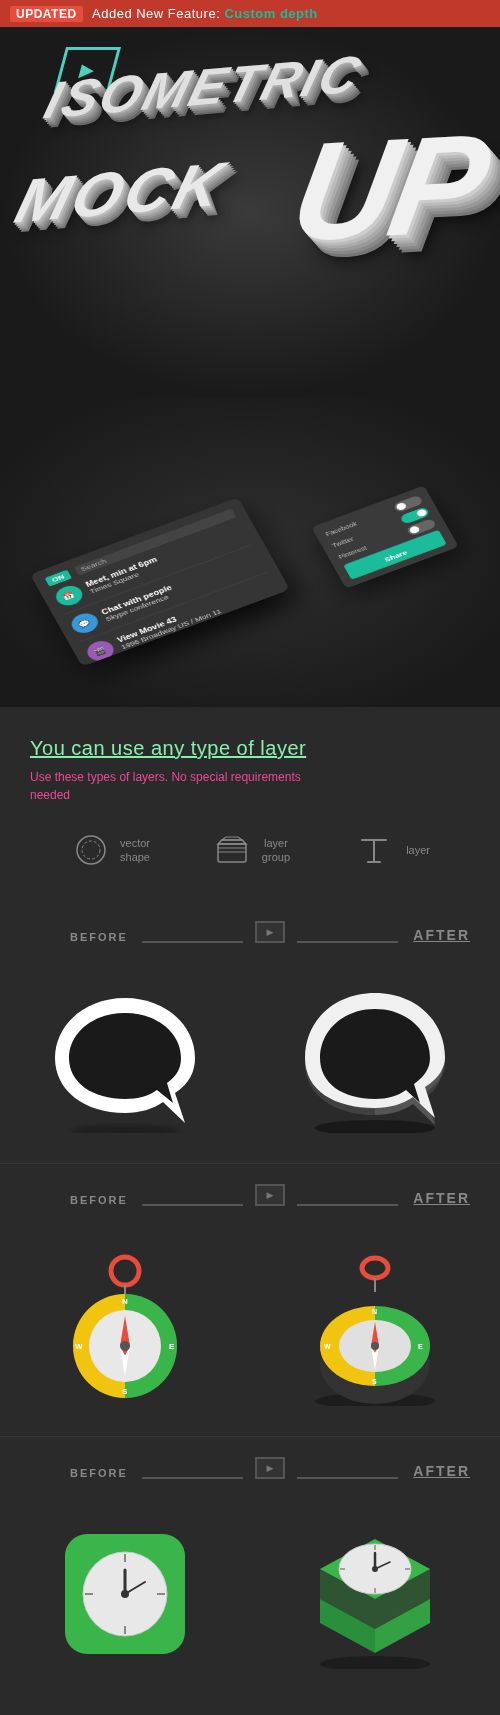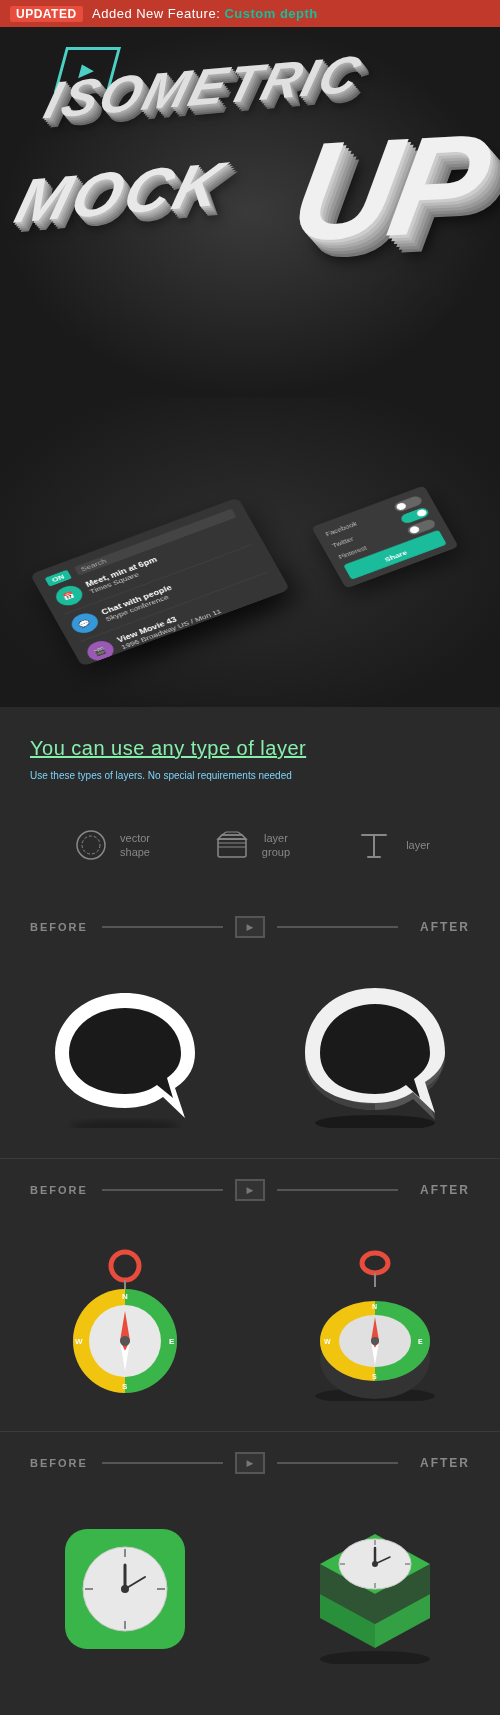--- a/index.html
+++ b/index.html
@@ -252,24 +252,24 @@
     }
     .section-title {
       font-size: 20px;
       color: #86efac;
       margin-bottom: 8px;
       font-weight: 300;
       letter-spacing: 0.5px;
       text-decoration: underline;
     }
     .section-subtitle {
-      font-size: 10px;
-      color: #7dd3fc;
+      font-size: 12px;
+      color: #ec4899;
       line-height: 1.5;
-      margin-bottom: 36px;
+      margin-bottom: 20px;
       max-width: 280px;
     }
     .layer-icons-row {
       display: flex;
       justify-content: space-around;
       align-items: flex-start;
       padding: 0 10px;
     }
     .layer-icon-item {
       display: flex;
@@ -308,25 +308,26 @@
     }
 
     
     .before-after-section {
       width: 100%;
       padding: 20px 0 10px;
       background: #2a2a2a;
     }
     .ba-row {
       display: flex;
-      align-items: center;
+      align-items: flex-end;
       justify-content: center;
       gap: 12px;
       margin-bottom: 20px;
       padding: 0 30px;
+      margin-left: 40px;
     }
     .ba-label {
       font-size: 11px;
       font-weight: bold;
       color: #888;
       letter-spacing: 2px;
       width: 60px;
     }
     .ba-line {
       flex: 1;
@@ -341,26 +342,27 @@
       align-items: center;
       justify-content: center;
       background: #333;
     }
     .ba-arrow-box::after {
       content: '▶';
       color: #777;
       font-size: 9px;
     }
     .ba-label-after {
-      font-size: 12px;
+      font-size: 14px;
       font-weight: bold;
       color: #888;
       letter-spacing: 2px;
       width: 60px;
       text-align: right;
+      text-decoration: underline;
     }
 
     
     .image-panels {
       display: flex;
       width: 100%;
       margin-bottom: 0;
     }
     .panel-before, .panel-after {
       flex: 1;

